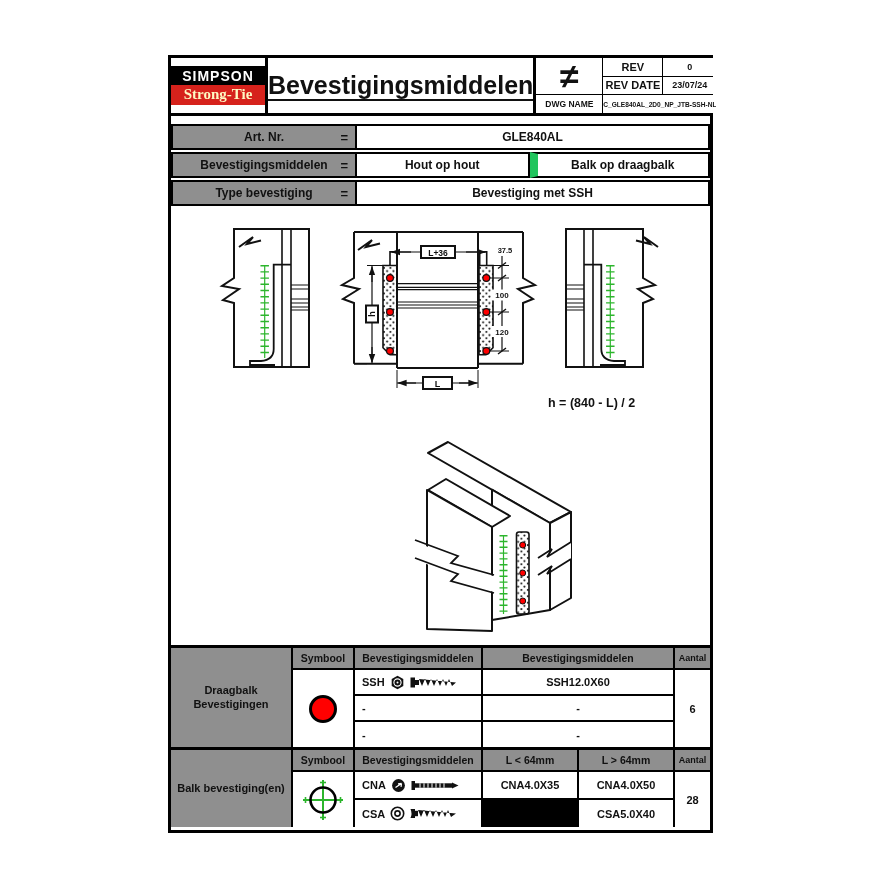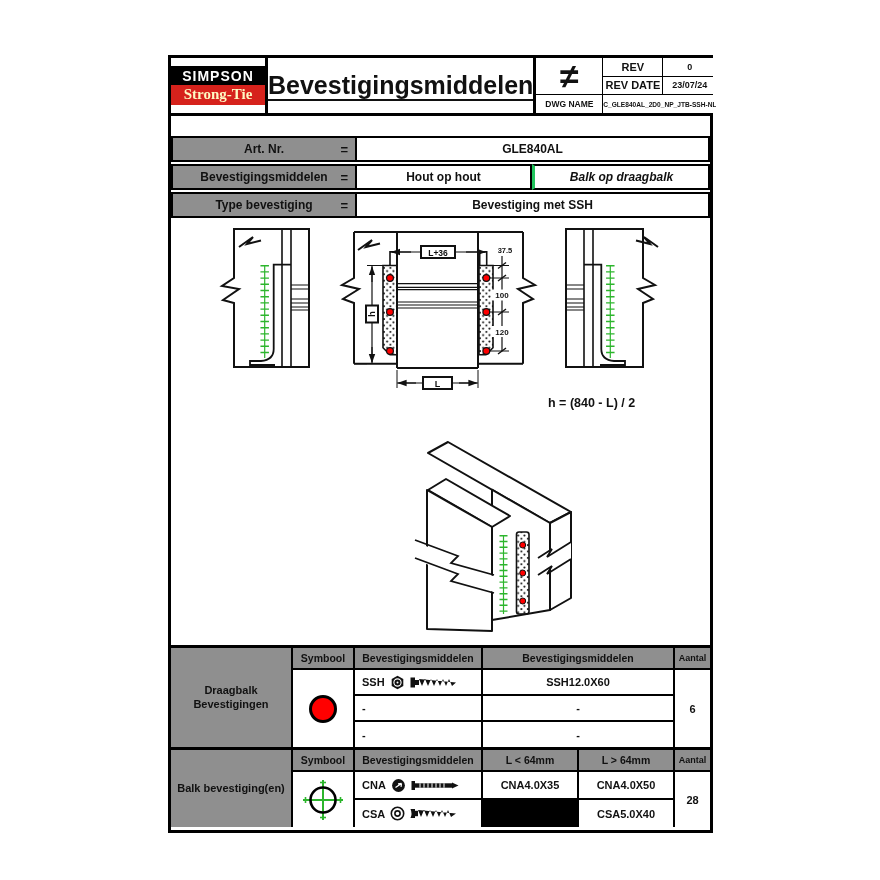--- a/index.html
+++ b/index.html
@@ -25,30 +25,30 @@
              background:#000;gap:1px;}
   .rev-block div{background:#fff;display:flex;align-items:center;justify-content:center;
                  font-weight:bold;overflow:hidden;white-space:nowrap;}
   .neq{grid-column:1;grid-row:1/3;font-size:34px;line-height:1;}
   .rv-lab{font-size:11px;}
   .rv-val{font-size:9px;}
   .dwg-lab{grid-column:1;grid-row:3;font-size:8.5px;}
   .dwg-val{grid-column:2/4;grid-row:3;font-size:6.6px;letter-spacing:0;}
 
   
-  .info{position:absolute;left:0;top:76px;width:100%;}
+  .info{position:absolute;left:0;top:64px;width:100%;}
   .info-row{display:flex;height:26px;margin-top:2px;}
   .info-label{width:186px;background:#8f8f8f;border:2px solid #000;box-sizing:border-box;
               display:flex;align-items:center;justify-content:center;position:relative;
               font-weight:bold;font-size:12px;}
   .info-label .eq{position:absolute;right:7px;font-size:13px;}
   .info-vals{flex:1;display:flex;}
   .info-val{flex:1;border:2px solid #000;border-left:none;box-sizing:border-box;
             display:flex;align-items:center;justify-content:center;font-weight:bold;font-size:12px;}
-  .info-val + .info-val{border-left:3px solid #22c55e;font-style:italic;}
+  .info-val + .info-val{border-left:8px solid #22c55e;}
 
   
   .draw-area{position:absolute;left:0;top:144px;width:539px;height:443px;}
 
   
   .btables{position:absolute;left:0;top:587px;width:539px;}
   .bt{display:grid;background:#000;gap:2px;border-top:3px solid #000;}
   .bt1{grid-template-columns:120px 60px 126px 190px 35px;grid-template-rows:20px 24px 24px 25px;}
   .bt2{grid-template-columns:120px 60px 126px 94px 94px 35px;grid-template-rows:20px 26px 27px;}
   .bt div{background:#fff;display:flex;align-items:center;justify-content:center;

